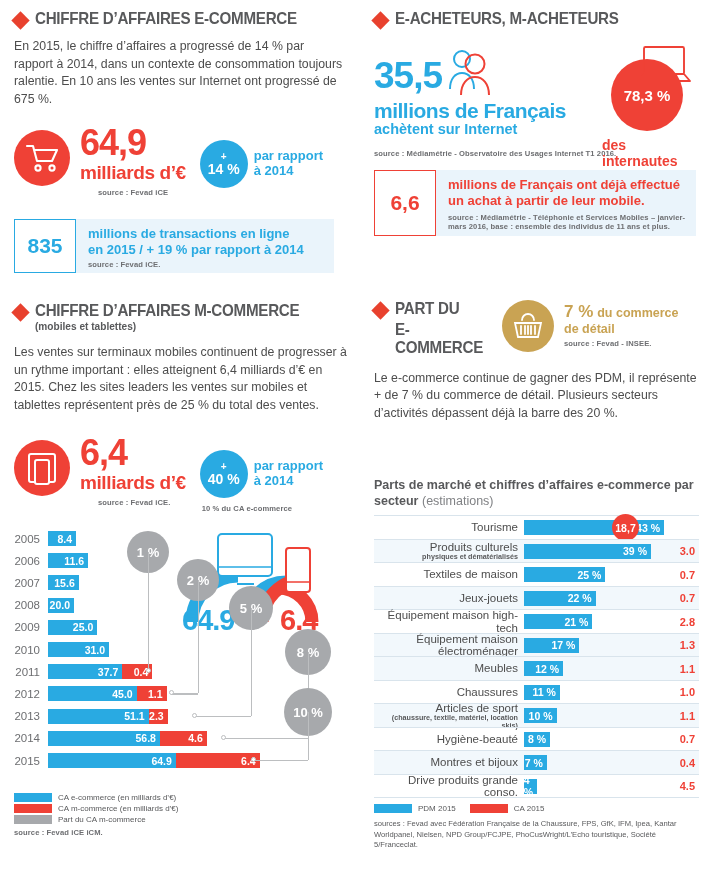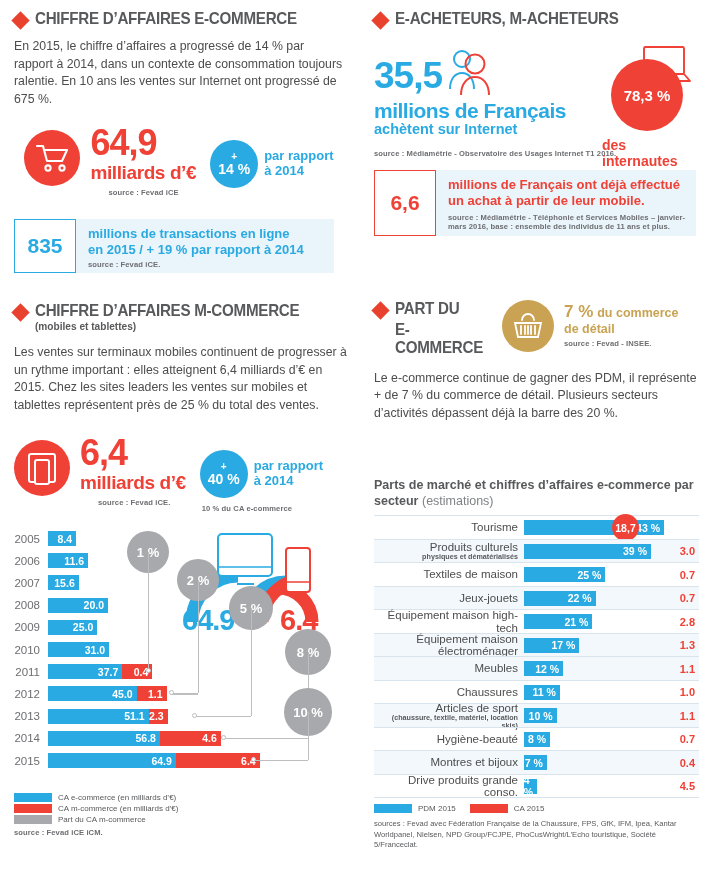--- a/index.html
+++ b/index.html
@@ -128,21 +128,21 @@
 
 <div class="page">
 
   <div class="q" id="q-tl">
     <div class="sec-head">
       <div class="diamond"></div>
       <div class="sec-title">CHIFFRE D’AFFAIRES E-COMMERCE</div>
     </div>
     <div class="body-text" style="margin-top:11px;">En 2015, le chiffre d’affaires a progressé de 14 % par rapport à 2014, dans un contexte de consommation toujours ralentie. En 10 ans les ventes sur Internet ont progressé de 675 %.</div>
 
-    <div class="figrow" style="margin-top:18px;justify-content:center;">
+    <div class="figrow" style="margin-top:18px;">
       <div class="circ-icon">
         <svg width="56" height="56" viewBox="0 0 56 56">
           <g fill="none" stroke="#ffffff" stroke-width="2.1" stroke-linecap="round" stroke-linejoin="round">
             <path d="M13 16 h6 l4 15 h15 l5 -11 h-22"></path>
             <circle cx="24" cy="38" r="2.6"></circle>
             <circle cx="38" cy="38" r="2.6"></circle>
           </g>
         </svg>
       </div>
       <div style="margin-left:10px;">
@@ -286,21 +286,21 @@
       <div class="row" style="top: 22.2px; left: 0px;">
         <div class="yr">2006</div>
         <div class="bar-blue" style="width: 40px;">11.6</div>
       </div>
       <div class="row" style="top: 44.4px; left: 0px;">
         <div class="yr">2007</div>
         <div class="bar-blue" style="width: 30.732px;">15.6</div>
       </div>
       <div class="row" style="top: 66.6px; left: 0px;">
         <div class="yr">2008</div>
-        <div class="bar-blue" style="width: 60px;">20.0</div>
+        <div class="bar-blue" style="width: 26px;">20.0</div>
       </div>
       <div class="row" style="top: 88.8px; left: 0px;">
         <div class="yr">2009</div>
         <div class="bar-blue" style="width: 49.25px;">25.0</div>
       </div>
       <div class="row" style="top: 111px; left: 0px;">
         <div class="yr">2010</div>
         <div class="bar-blue" style="width: 61.07px;">31.0</div>
       </div>
       <div class="row" style="top: 133.2px; left: 0px;">
@@ -314,21 +314,21 @@
         <div class="bar-red" style="width: 30px;">1.1</div>
       </div>
       <div class="row" style="top: 177.6px; left: 0px;">
         <div class="yr">2013</div>
         <div class="bar-blue" style="width: 100.667px;">51.1</div>
         <div class="bar-red" style="width: 19px;">2.3</div>
       </div>
       <div class="row" style="top: 199.8px; left: 0px;">
         <div class="yr">2014</div>
         <div class="bar-blue" style="width: 111.896px;">56.8</div>
-        <div class="bar-red" style="width: 61px;">4.6</div>
+        <div class="bar-red" style="width: 47px;">4.6</div>
       </div>
       <div class="row" style="top: 222px; left: 0px;">
         <div class="yr">2015</div>
         <div class="bar-blue" style="width: 127.853px;">64.9</div>
         <div class="bar-red" style="width: 83.84px;">6.4</div>
       </div>
       <div class="gcirc" style="width: 42px; height: 42px; left: 119px; top: 1px;">1 %</div>
       <div class="connector" style="left: 140px; top: 141.2px; width: 0px; height: 1.4px;"></div>
       <div class="connector" style="left: 140px; top: 22px; width: 1.4px; height: 119.2px;"></div>
       <div class="dot" style="left: 137.5px; top: 138.2px;"></div>

